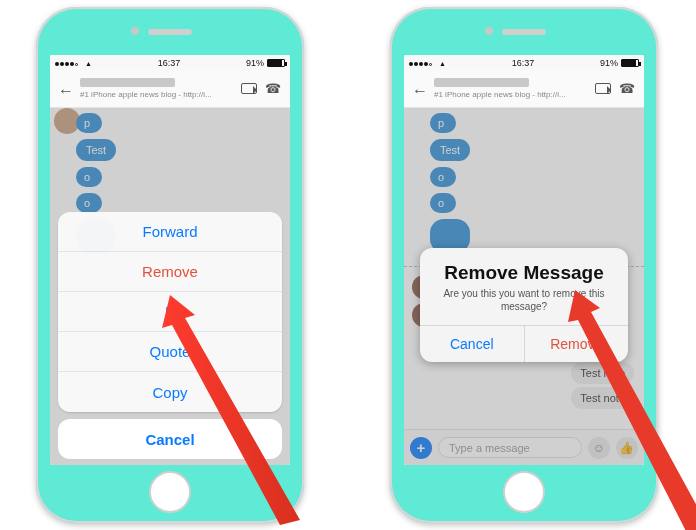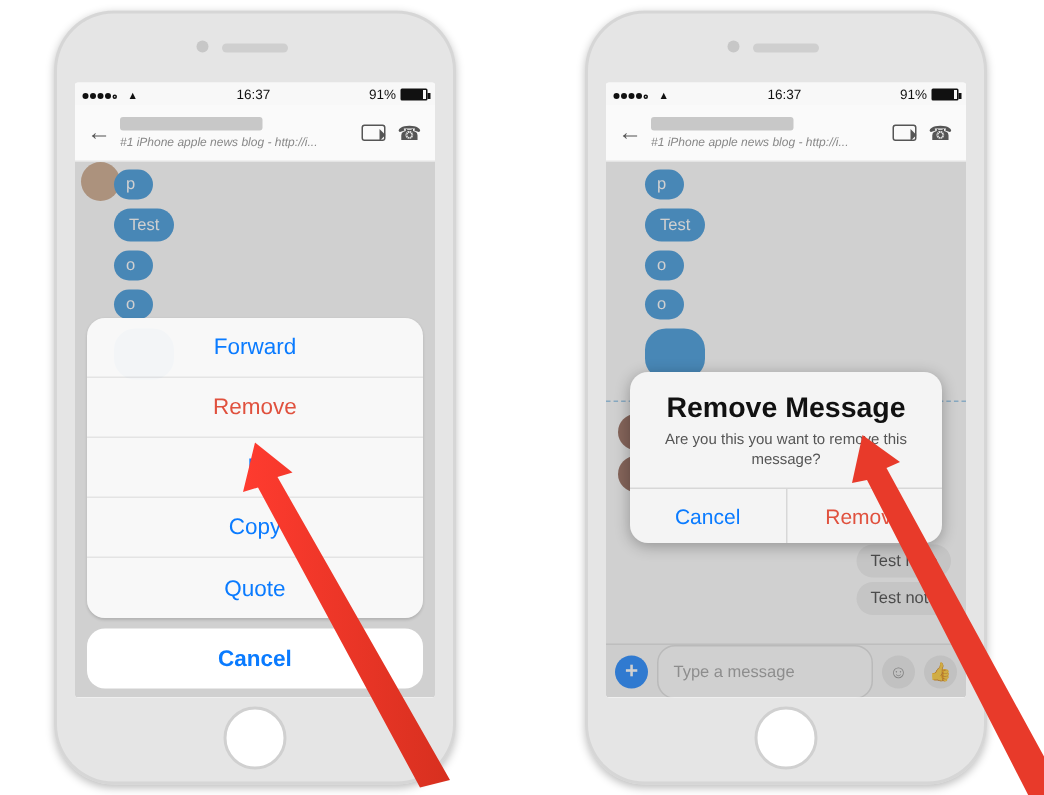--- a/index.html
+++ b/index.html
@@ -1,21 +1,21 @@
 <!DOCTYPE html>
 <html><head>
 <meta charset="utf-8">
 <style>
   * { box-sizing: border-box; margin:0; padding:0; font-family: "Helvetica Neue", Arial, sans-serif; }
   body { background:#fff; width:696px; height:530px; position:relative; overflow:hidden; }
   .stage { position:relative; width:100%; height:100%; }
 
   
   .phone { position:absolute; width:268px; height:516px; top:7px; border-radius:40px;
-           background:#e5e5e5; box-shadow: 0 2px 6px rgba(0,0,0,.25), inset 0 0 0 2px #d6d6d6; padding-left: 19px; }
+           background:#5eead4; box-shadow: 0 2px 6px rgba(0,0,0,.25), inset 0 0 0 2px #d6d6d6; padding-left: 19px; }
   .phone.left  { left:36px; }
   .phone.right { left:390px; }
   .speaker { position:absolute; top:22px; left:50%; transform:translateX(-50%);
              width:44px; height:6px; border-radius:3px; background:#cfcfcf; }
   .cam { position:absolute; top:20px; left:95px; width:8px; height:8px; border-radius:50%; background:#c7c7c7; }
   .home { position:absolute; bottom:10px; left:50%; transform:translateX(-50%);
           width:42px; height:42px; border-radius:50%; background:#fff; border:2px solid #d0d0d0; }
 
   .screen { position:absolute; top:48px; left:14px; right:14px; bottom:58px;
             background:#fff; border-radius:2px; overflow:hidden; }
@@ -32,21 +32,21 @@
   .batt { width:18px; height:8px; border:1px solid #111; border-radius:1px; position:relative; }
   .batt::after { content:""; position:absolute; right:-3px; top:2px; width:2px; height:4px; background:#111; }
   .batt i { display:block; height:100%; width:90%; background:#111; }
 
   
   .nav { height:38px; background:#fafafa; border-bottom:1px solid #e4e4e4;
          display:flex; align-items:center; padding:0 8px; gap:6px; position:relative; }
   .back { font-size:16px; color:#555; }
   .title-block { flex:1; overflow:hidden; }
   .title-main { height:9px; width:95px; background:#c8c8c8; border-radius:2px; filter:blur(.5px); margin-bottom:3px; }
-  .title-sub { font-size:8px; color:#888; white-space:nowrap;font-style:italic; }
+  .title-sub { font-size:8px; color:#888; white-space:nowrap; }
   .nav-ico { width:18px; height:18px; display:flex; align-items:center; justify-content:center; color:#555; }
   .vid { width:16px; height:11px; border:1.5px solid #555; border-radius:2px; position:relative; }
   .vid::after{content:"";position:absolute;right:-5px;top:2px;border:4px solid transparent;border-left-color:#555;}
   .call::before { content:"\260E"; font-size:13px; }
 
   
   .chat { position:absolute; top:53px; left:0; right:0; bottom:0; background:#fff; overflow:hidden; }
   .bub { background:#2f8fd8; color:#fff; font-size:11px; border-radius:14px;
          padding:5px 10px; margin:3px 0 3px 26px; display:inline-block; max-width:130px; position:relative; }
   .bub.small { padding:4px 8px; min-width:26px; }
@@ -79,21 +79,21 @@
   .alert-btns { display:flex; border-top:1px solid #d7d7d7; }
   .alert-btn { flex:1; height:36px; display:flex; align-items:center; justify-content:center;
                font-size:14px; }
   .alert-btn:first-child { border-right:1px solid #d7d7d7; }
 
   
   .inputbar { position:absolute; bottom:0; left:0; right:0; height:36px; background:#fafafa;
               border-top:1px solid #e3e3e3; display:flex; align-items:center; padding:0 6px; gap:6px; }
   .plus { width:22px;height:22px;border-radius:50%;background:#0a7bff;color:#fff;
           display:flex;align-items:center;justify-content:center;font-size:15px;font-weight:700; }
-  .msginput { flex:1; height:36px; background:#fff; border:1px solid #ddd; border-radius:12px;
+  .msginput { flex:1; height:21px; background:#fff; border:1px solid #ddd; border-radius:12px;
               font-size:11px; padding:0 10px; color:#999; display:flex; align-items:center; }
   .round { width:22px;height:22px;border-radius:50%;background:#e8e8e8;display:flex;
            align-items:center;justify-content:center;font-size:12px;color:#888; }
 
   
   .wave { height:0; border-top:1px dashed #8fc3e8; margin:6px 0; }
 
   .av2 { width:24px;height:24px;border-radius:50%;background:#8a5a4a;display:inline-block;vertical-align:middle;}
   .ts  { font-size:9px;color:#999; margin-left:6px; }
   .emoji { font-size:14px; }
@@ -152,22 +152,22 @@
           <div class="bub small">o</div><br>
           <div class="bub small">o</div><br>
           <div class="bub small" style="min-width:40px;height:34px"></div>
           
           <div class="dim"></div>
           <div class="sheet">
             <div class="sheet-group">
               <div class="sheet-item c-blue">Forward</div>
               <div class="sheet-item c-red">Remove</div>
               <div class="sheet-item c-blue">E</div>
+              <div class="sheet-item c-blue">Quote</div>
               <div class="sheet-item c-blue">Copy</div>
-              <div class="sheet-item c-blue">Quote</div>
             </div>
             <div class="sheet-cancel">Cancel</div>
           </div>
         </div>
       </div>
     </div>
   </div>
 
   <div class="phone right">
     <div class="cam"></div>

